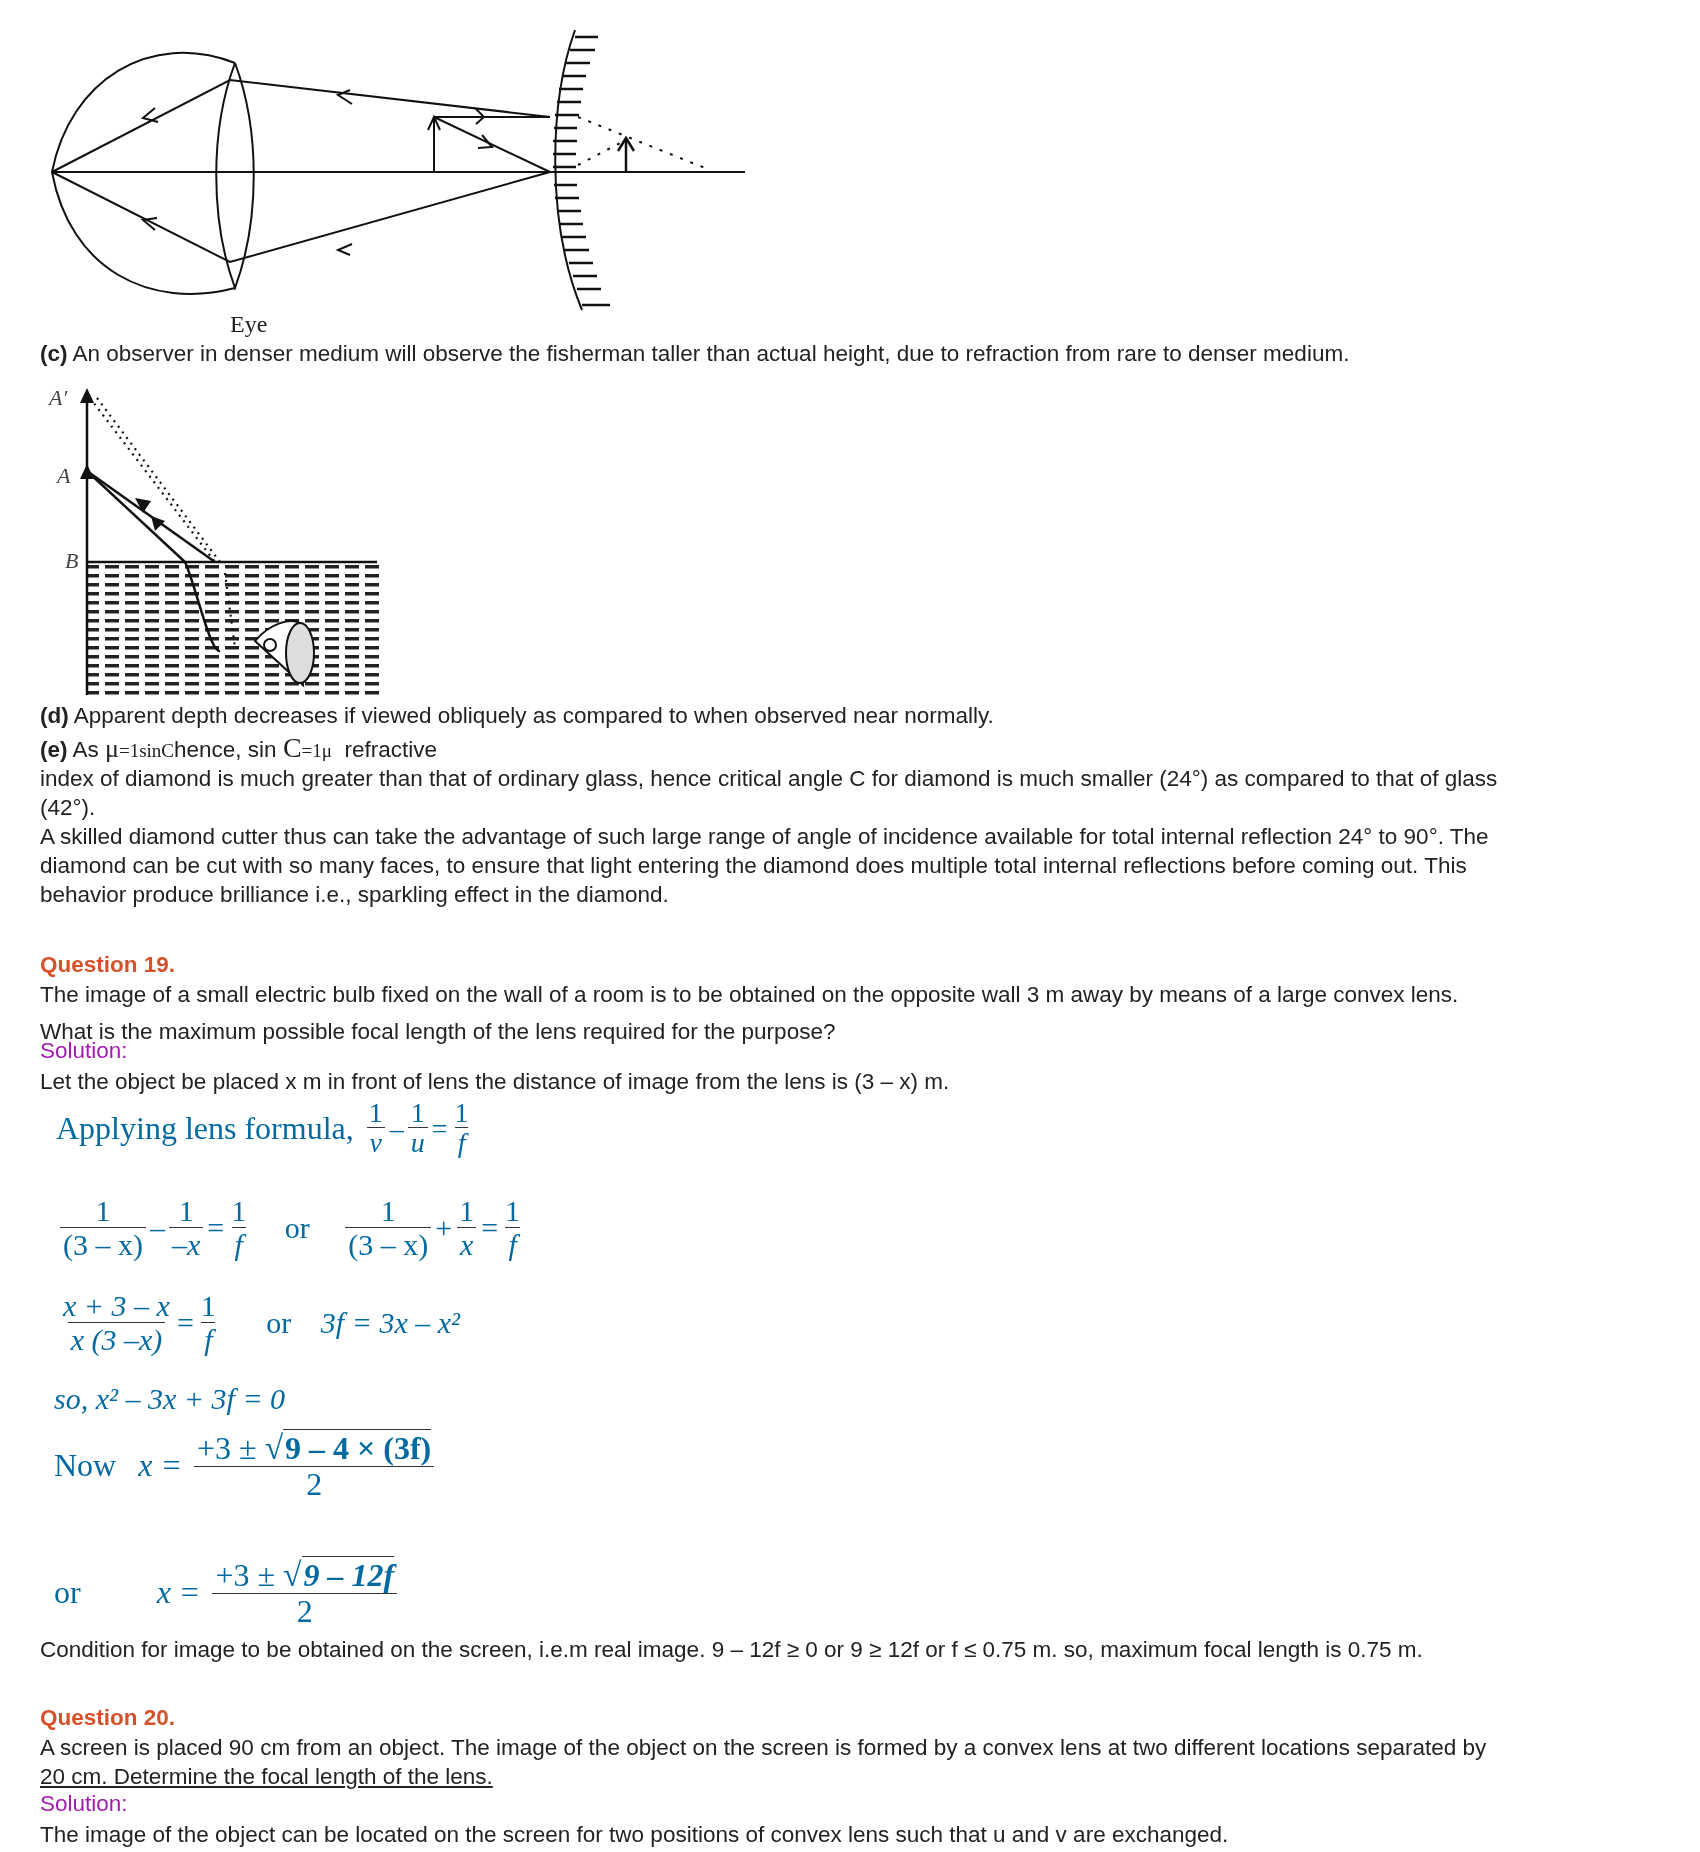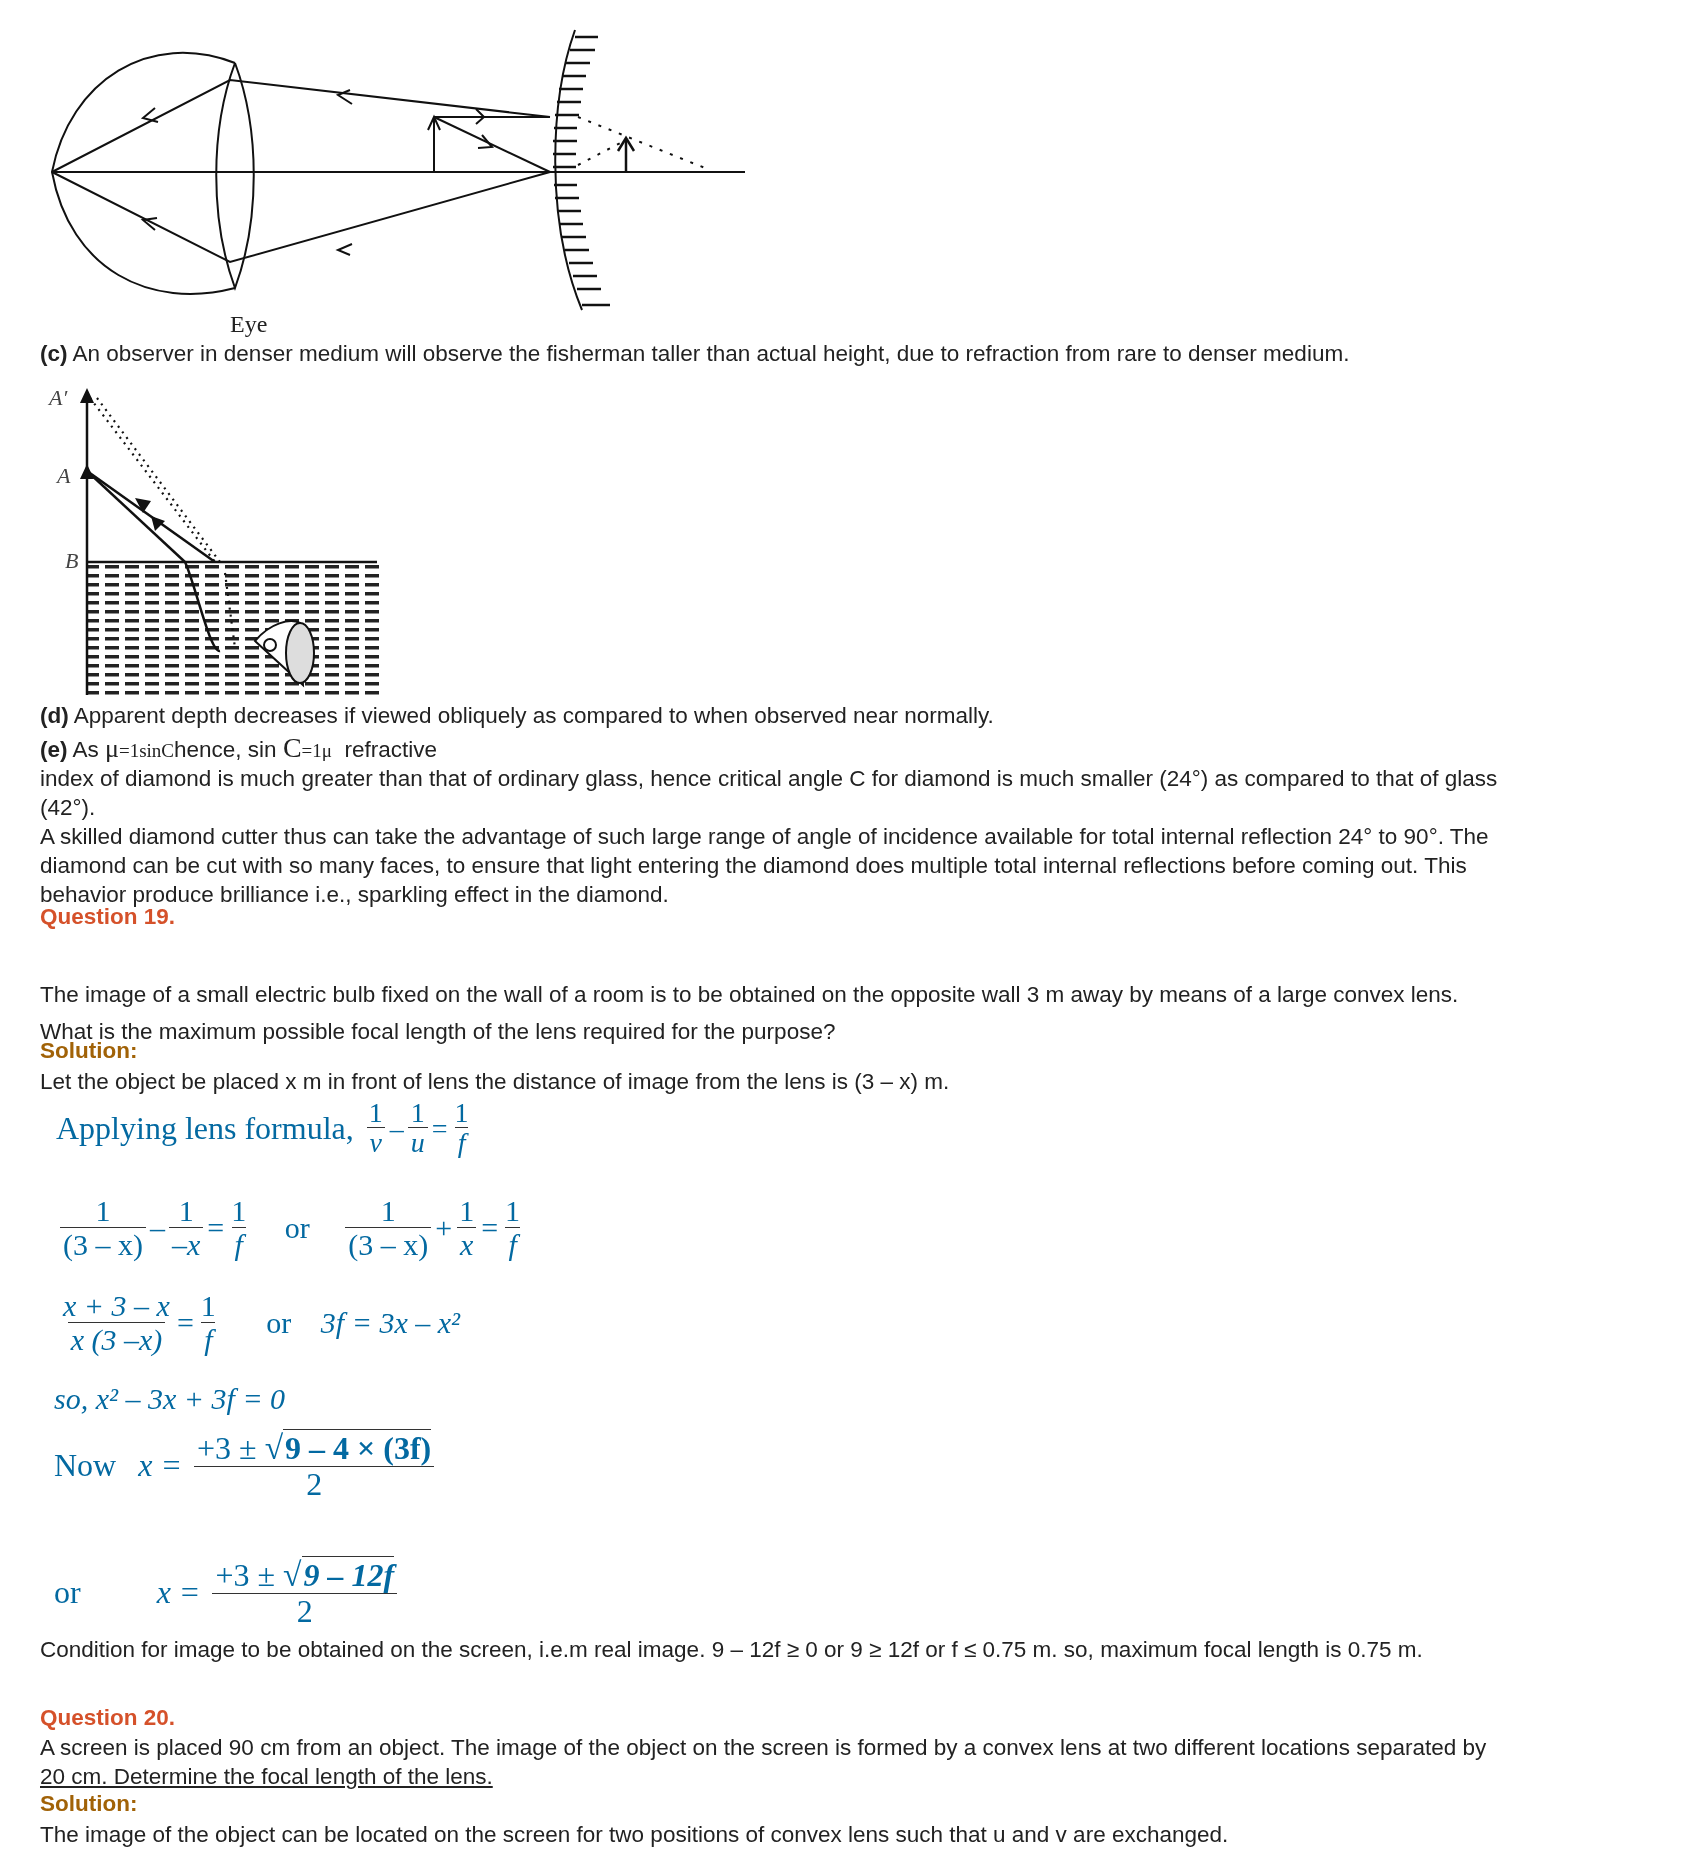--- a/index.html
+++ b/index.html
@@ -2,21 +2,21 @@
 <html><head>
 <meta charset="utf-8">
 <style>
   html, body { margin: 0; padding: 0; background: #ffffff; }
   body { width: 1700px; height: 1852px; position: relative; overflow: hidden;
          font-family: "Liberation Sans", sans-serif; color: #222222; }
   .abs { position: absolute; white-space: nowrap; }
   .txt { font-size: 22.5px; line-height: 29px; left: 40px; }
   b.lbl { font-weight: bold; }
   .qhead { color: #d5512a; font-weight: bold; font-size: 22.5px; left: 40px; }
-  .sol { color: #a16207; font-weight: bold; font-size: 22.5px; left: 40px; }
+  .sol { color: #a21caf; font-weight: normal; font-size: 22.5px; left: 40px; }
   .serif { font-family: "Liberation Serif", serif; color: #222; }
   .math { font-family: "Liberation Serif", serif; font-size: 32px; color: #0369a1; }
   .it { font-style: italic; }
   .frac { display: inline-flex; flex-direction: column; align-items: center; vertical-align: middle; margin: 0 4px; }
   .frac .num { padding: 0 3px; line-height: 1.05; }
   .frac .den { padding: 0 3px; border-top: 1.6px solid #333; line-height: 1.1; }
   .sqrt { border-top: 1.6px solid #333; padding-left: 2px; font-weight: bold; }
   .rad { font-size: 1.05em; }
   svg text { font-family: "Liberation Serif", serif; }
 </style>
@@ -129,21 +129,21 @@
 
 <div class="abs txt" style="top:733px;">
   <b class="lbl">(e)</b><span> As </span><span class="serif" style="font-size:26px;">μ</span><span class="serif" style="font-size:19px;">=1sinC</span><span>hence, sin </span><span class="serif" style="font-size:28px;">C</span><span class="serif" style="font-size:19px;">=1μ</span><span style="white-space:pre;">  refractive</span>
 </div>
 <div class="abs txt" style="top:764px;">index of diamond is much greater than that of ordinary glass, hence critical angle C for diamond is much smaller (24°) as compared to that of glass</div>
 <div class="abs txt" style="top:793px;">(42°).</div>
 <div class="abs txt" style="top:822px;">A skilled diamond cutter thus can take the advantage of such large range of angle of incidence available for total internal reflection 24° to 90°. The</div>
 <div class="abs txt" style="top:851px;">diamond can be cut with so many faces, to ensure that light entering the diamond does multiple total internal reflections before coming out. This</div>
 <div class="abs txt" style="top:880px;">behavior produce brilliance i.e., sparkling effect in the diamond.</div>
 
-<div class="abs qhead" style="top:904px;">Question 19.</div>
+<div class="abs qhead" style="top:952px;">Question 19.</div>
 <div class="abs txt" style="top:980px;">The image of a small electric bulb fixed on the wall of a room is to be obtained on the opposite wall 3 m away by means of a large convex lens.</div>
 <div class="abs txt" style="top:1017px;">What is the maximum possible focal length of the lens required for the purpose?</div>
 <div class="abs sol" style="top:1038px;">Solution:</div>
 <div class="abs txt" style="top:1067px;">Let the object be placed x m in front of lens the distance of image from the lens is (3 – x) m.</div>
 
 <div class="abs math" style="left:56px; top:1098px;">
   <span style="vertical-align:middle;">Applying lens formula,</span>
   <span class="frac" style="font-size:28px;">
       <span class="num">1</span>
       <span class="den it">v</span>

